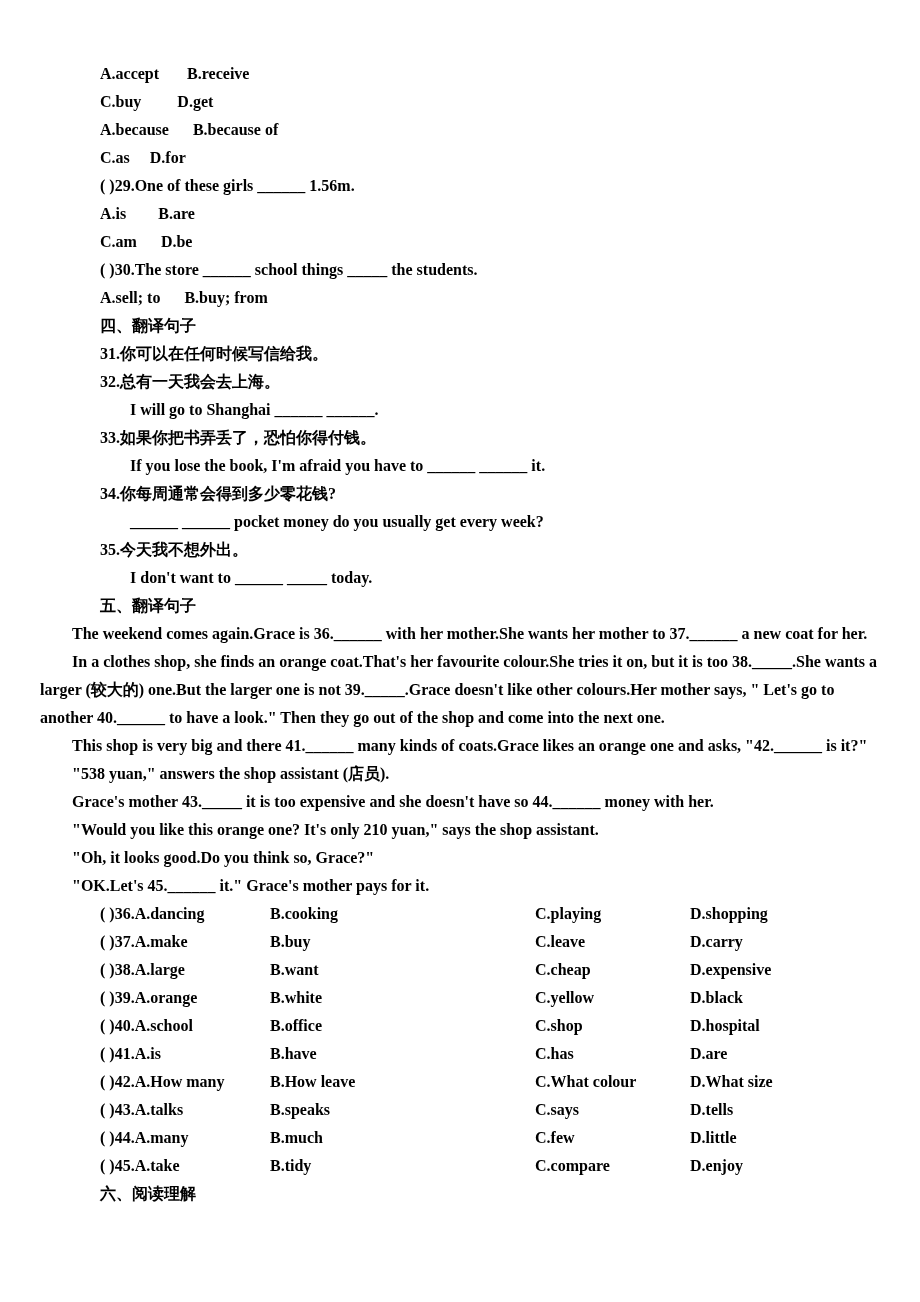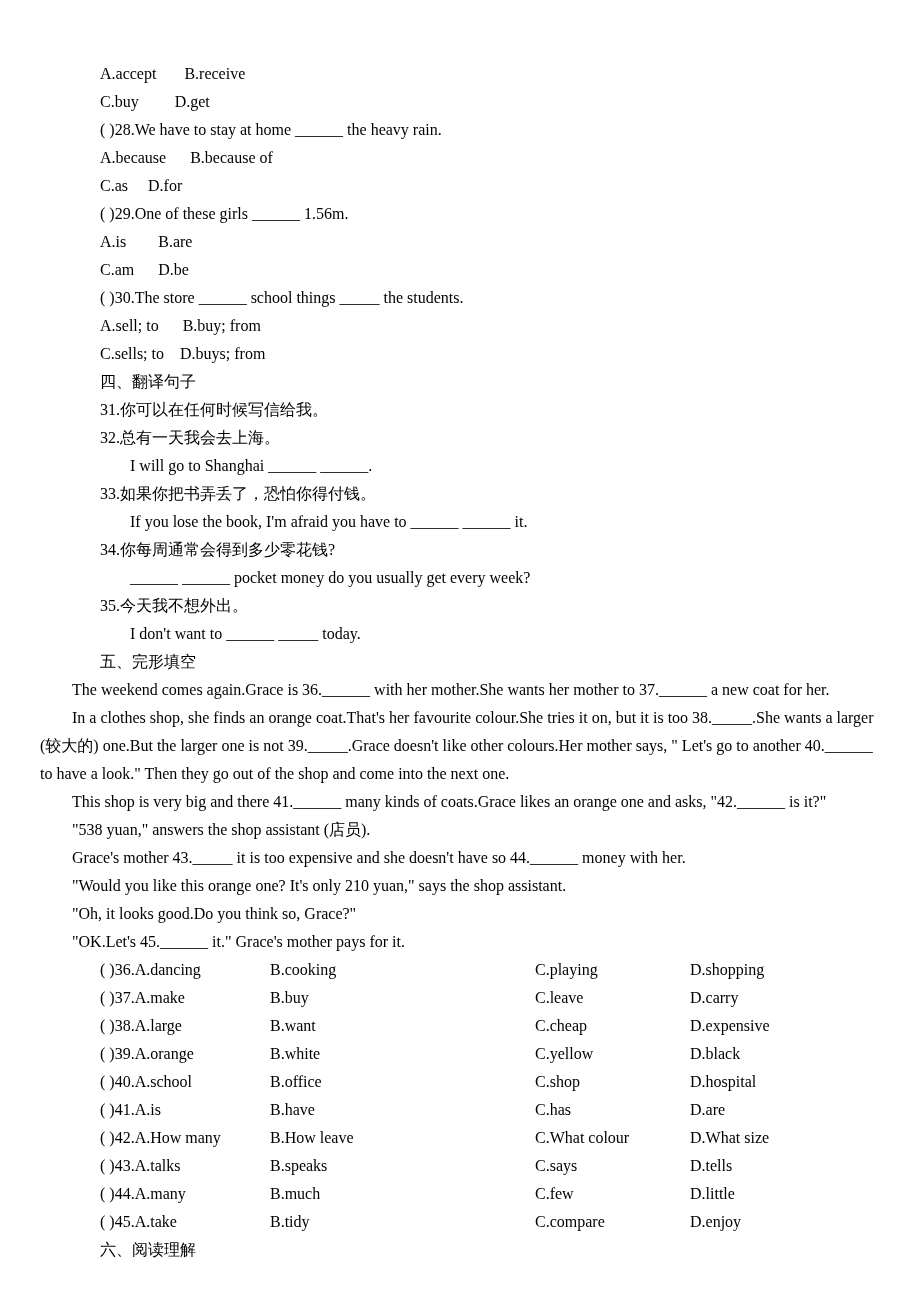--- a/index.html
+++ b/index.html
@@ -5,21 +5,21 @@
     * { margin: 0; padding: 0; box-sizing: border-box; }
     body {
       width: 920px;
       background: #fff;
       font-family: "SimSun", "宋体", serif;
       font-size: 16px;
       line-height: 1.75;
       color: #000;
       padding: 60px 40px 40px 40px;
     }
-    .content { text-align: left; }
+    .content { text-align: left; font-weight: bold; }
     .indent1 { padding-left: 60px; }
     .indent2 { padding-left: 90px; }
     .indent-text { text-indent: 2em; padding-left: 0; }
     .section-title { padding-left: 60px; }
     .cloze-row { padding-left: 60px; display: flex; }
     .cloze-row .qnum { width: 170px; flex-shrink: 0; }
     .cloze-row .optB { width: 265px; flex-shrink: 0; }
     .cloze-row .optC { width: 155px; flex-shrink: 0; }
     .cloze-row .optD { flex: 1; }
     .para { padding-left: 0; }
@@ -31,21 +31,20 @@
 
   <div class="indent1">
     <span>A.accept</span>&nbsp;&nbsp;&nbsp;&nbsp;&nbsp;&nbsp;
     <span>B.receive</span>
   </div>
   <div class="indent1">
     <span>C.buy</span>&nbsp;&nbsp;&nbsp;&nbsp;&nbsp;&nbsp;&nbsp;&nbsp;
     <span>D.get</span>
   </div>
 
-  <div class="indent1">(  )28.We have to stay at home ______ the heavy rain.</div>
   <div class="indent1">
     <span>A.because</span>&nbsp;&nbsp;&nbsp;&nbsp;&nbsp;
     <span>B.because of</span>
   </div>
   <div class="indent1">
     <span>C.as</span>&nbsp;&nbsp;&nbsp;&nbsp;
     <span>D.for</span>
   </div>
 
   <div class="indent1">(  )29.One of these girls ______ 1.56m.</div>
@@ -56,38 +55,34 @@
   <div class="indent1">
     <span>C.am</span>&nbsp;&nbsp;&nbsp;&nbsp;&nbsp;
     <span>D.be</span>
   </div>
 
   <div class="indent1">(  )30.The store ______ school things _____ the students.</div>
   <div class="indent1">
     <span>A.sell; to</span>&nbsp;&nbsp;&nbsp;&nbsp;&nbsp;
     <span>B.buy; from</span>
   </div>
-  <div class="indent1">
-    <span>C.sells; to</span>&nbsp;&nbsp;&nbsp;
-    <span>D.buys; from</span>
-  </div>
 
   <div class="section-title">四、翻译句子</div>
 
   <div class="indent1">31.你可以在任何时候写信给我。</div>
   <div class="indent1">32.总有一天我会去上海。</div>
   <div class="indent2">I will go to Shanghai ______ ______.</div>
   <div class="indent1">33.如果你把书弄丢了，恐怕你得付钱。</div>
   <div class="indent2">If you lose the book, I'm afraid you have to ______ ______ it.</div>
   <div class="indent1">34.你每周通常会得到多少零花钱?</div>
   <div class="indent2">______ ______ pocket money do you usually get every week?</div>
   <div class="indent1">35.今天我不想外出。</div>
   <div class="indent2">I don't want to ______ _____ today.</div>
 
-  <div class="section-title">五、完形填空</div>
+  <div class="section-title">五、翻译句子</div>
 
   <div class="para indent-text">The weekend comes again.Grace is 36.______ with her mother.She wants her mother to 37.______ a new coat for her.</div>
   <div class="para indent-text">In a clothes shop, she finds an orange coat.That's her favourite colour.She tries it on, but it is too 38._____.She wants a larger (较大的) one.But the larger one is not 39._____.Grace doesn't like other colours.Her mother says, " Let's go to another 40.______ to have a look." Then they go out of the shop and come into the next one.</div>
   <div class="para indent-text">This shop is very big and there 41.______ many kinds of coats.Grace likes an orange one and asks, "42.______ is it?"</div>
   <div class="para indent-text">"538 yuan," answers the shop assistant (店员).</div>
   <div class="para indent-text">Grace's mother 43._____ it is too expensive and she doesn't have so 44.______ money with her.</div>
   <div class="para indent-text">"Would you like this orange one? It's only 210 yuan," says the shop assistant.</div>
   <div class="para indent-text">"Oh, it looks good.Do you think so, Grace?"</div>
   <div class="para indent-text">"OK.Let's 45.______ it." Grace's mother pays for it.</div>
 

